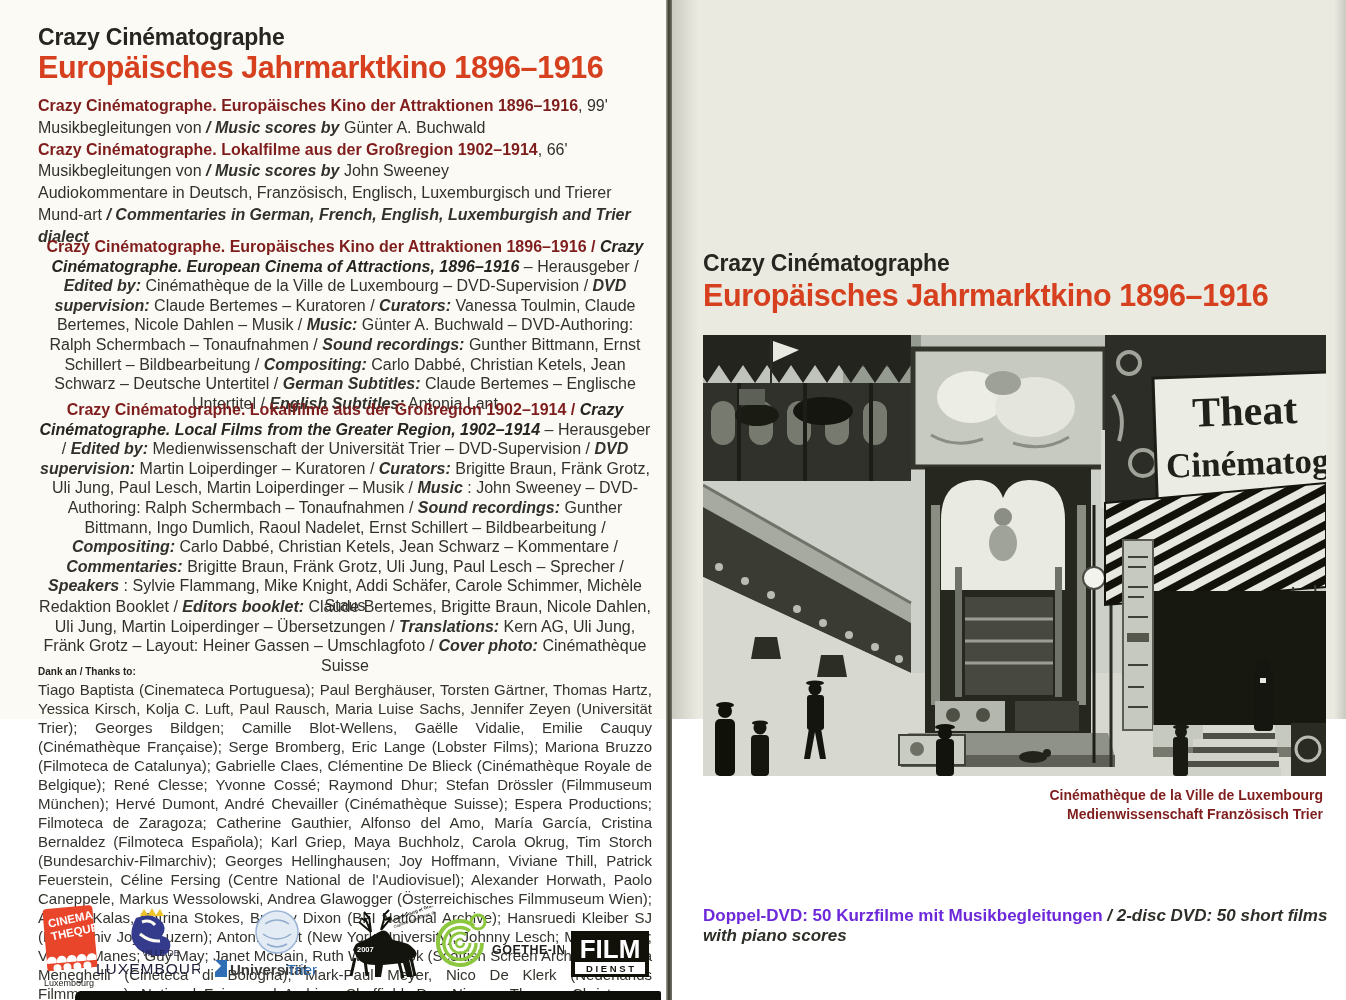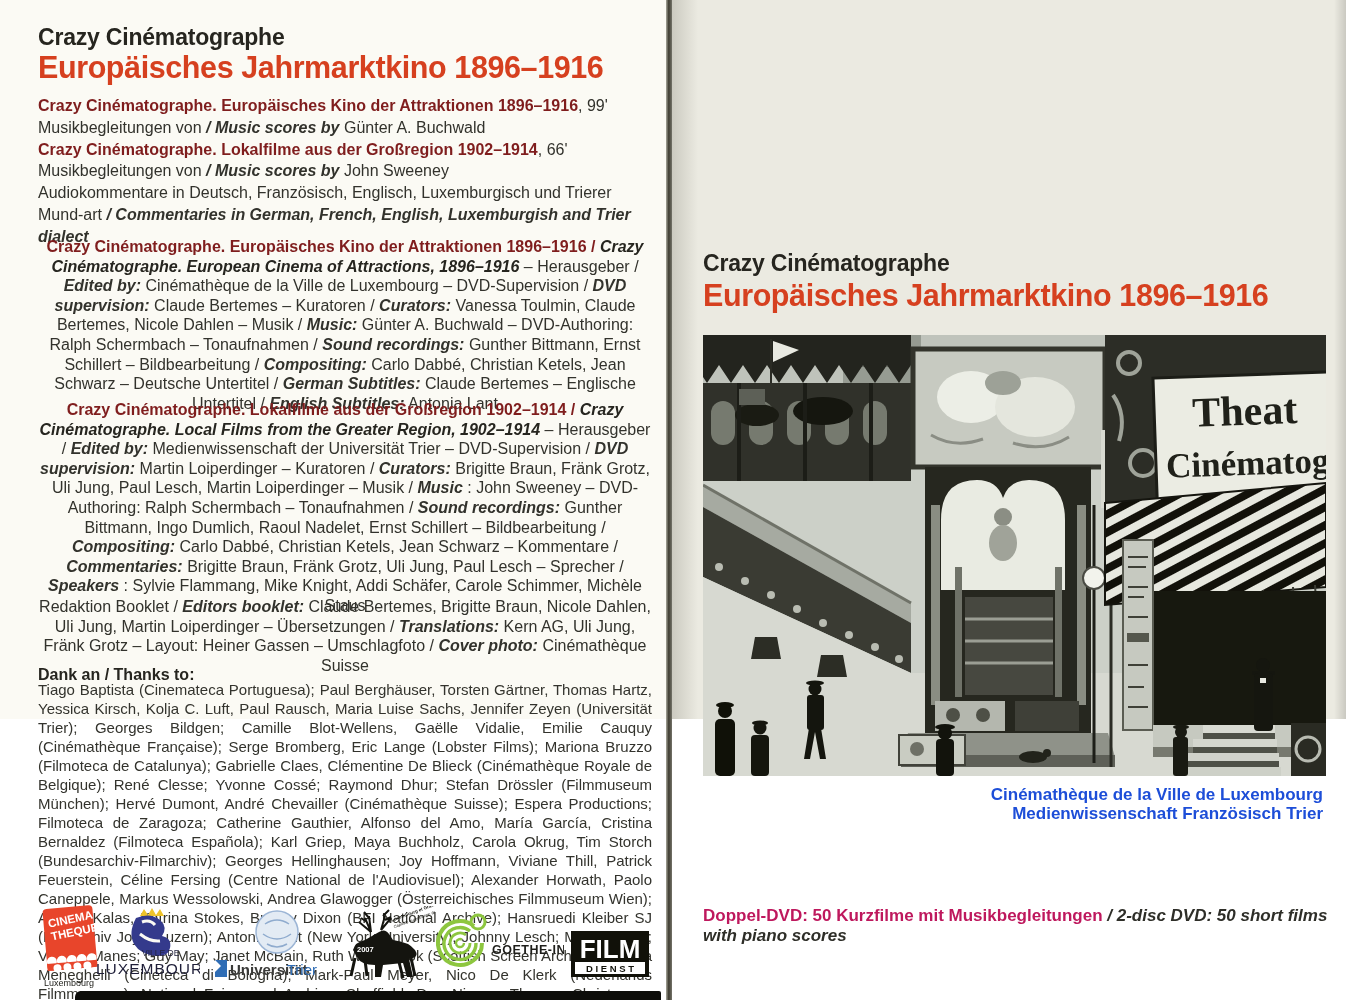--- a/index.html
+++ b/index.html
@@ -22,36 +22,36 @@
   
   .lcol{position:absolute;left:38px;width:614px;color:#32322c;}
   .supertitle{font-size:23px;font-weight:700;color:#26251f;letter-spacing:-.2px;}
   .redtitle{font-size:30.5px;font-weight:700;color:#d6401f;letter-spacing:-.4px;}
   .headline-block div{font-size:16px;line-height:21.8px;}
   .para{font-size:16px;line-height:19.6px;margin:0;text-align:center;}
   .s-r{font-weight:400;font-style:normal;}
   .s-b{font-weight:700;font-style:normal;color:#7f1d1d;}
   .s-i{font-weight:700;font-style:italic;}
   .s-bi{font-weight:700;font-style:italic;color:#26251f;}
-  .thanks-head{font-size:16px;font-weight:700;color:#26251f;}
+  .thanks-head{font-size:10px;font-weight:700;color:#26251f;}
   .thanks-body{font-size:15px;line-height:19px;color:#33332d;text-align:justify;}
   .bottom-strip{position:absolute;left:75px;top:991px;width:586px;height:9px;
     background:#0d0d0a;border-radius:6px 2px 0 0;}
 
   
   .logos{position:absolute;left:0;top:898px;width:668px;height:95px;}
   .logo{position:absolute;}
   .logo svg{display:block;}
   .r-supertitle{position:absolute;left:703px;top:250px;font-size:23px;font-weight:700;color:#26251f;letter-spacing:-.2px;}
   .r-redtitle{position:absolute;left:703px;top:278px;font-size:30.5px;font-weight:700;color:#d6401f;letter-spacing:-.4px;}
   .photo{position:absolute;left:703px;top:335px;width:623px;height:441px;background:#ccd0c8;}
   .caption{position:absolute;left:703px;top:786px;width:620px;text-align:right;
-    font-size:17px;font-weight:700;color:#1d4ed8;line-height:18.5px;}
+    font-size:14px;font-weight:700;color:#7f1d1d;line-height:18.5px;}
   .r-footer{position:absolute;left:703px;top:906px;width:630px;font-size:17px;color:#2e2e28;}
-  .r-footer .s-b{color:#be185d;}
+  .r-footer .s-b{color:#6d28d9;}
   .r-footer .s-bi{color:#2e2e28;}
 </style>
 </head>
 <body>
 
 <div class="page page-left">
 
   <div class="lcol supertitle" style="top:24px;">Crazy Cinématographe</div>
   <div class="lcol redtitle" style="top:50px;">Europäisches Jahrmarktkino 1896–1916</div>
 

